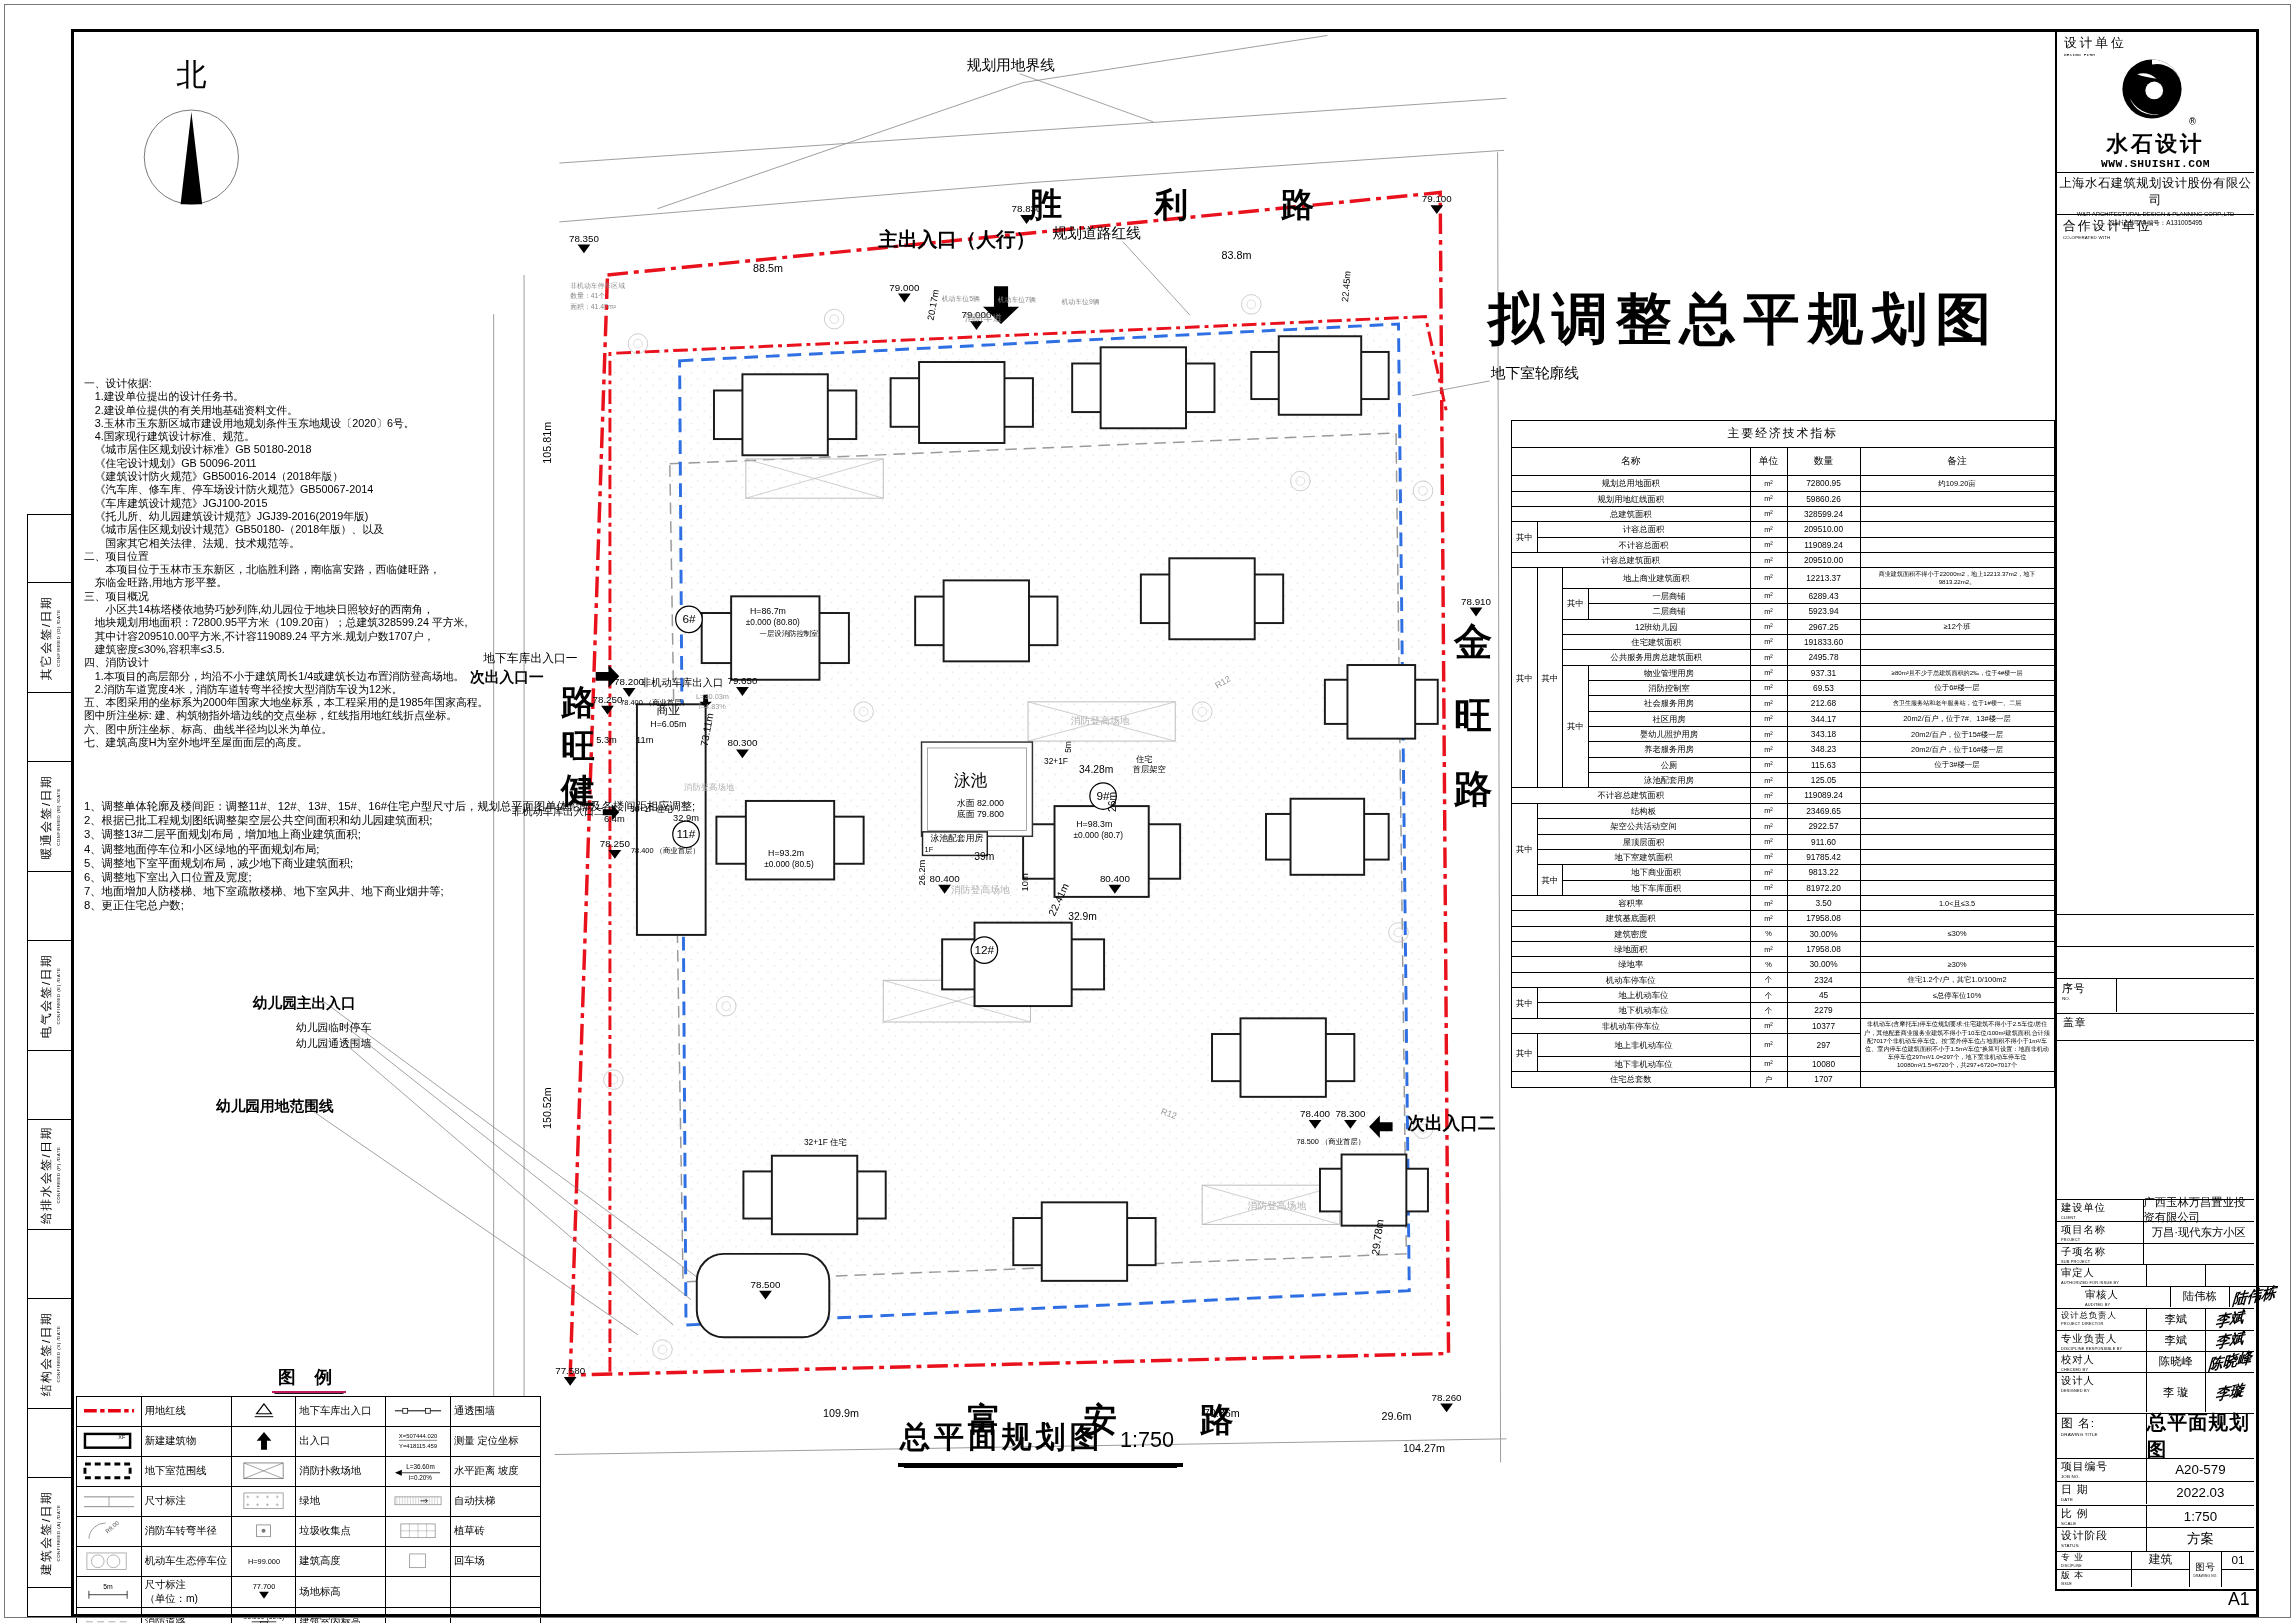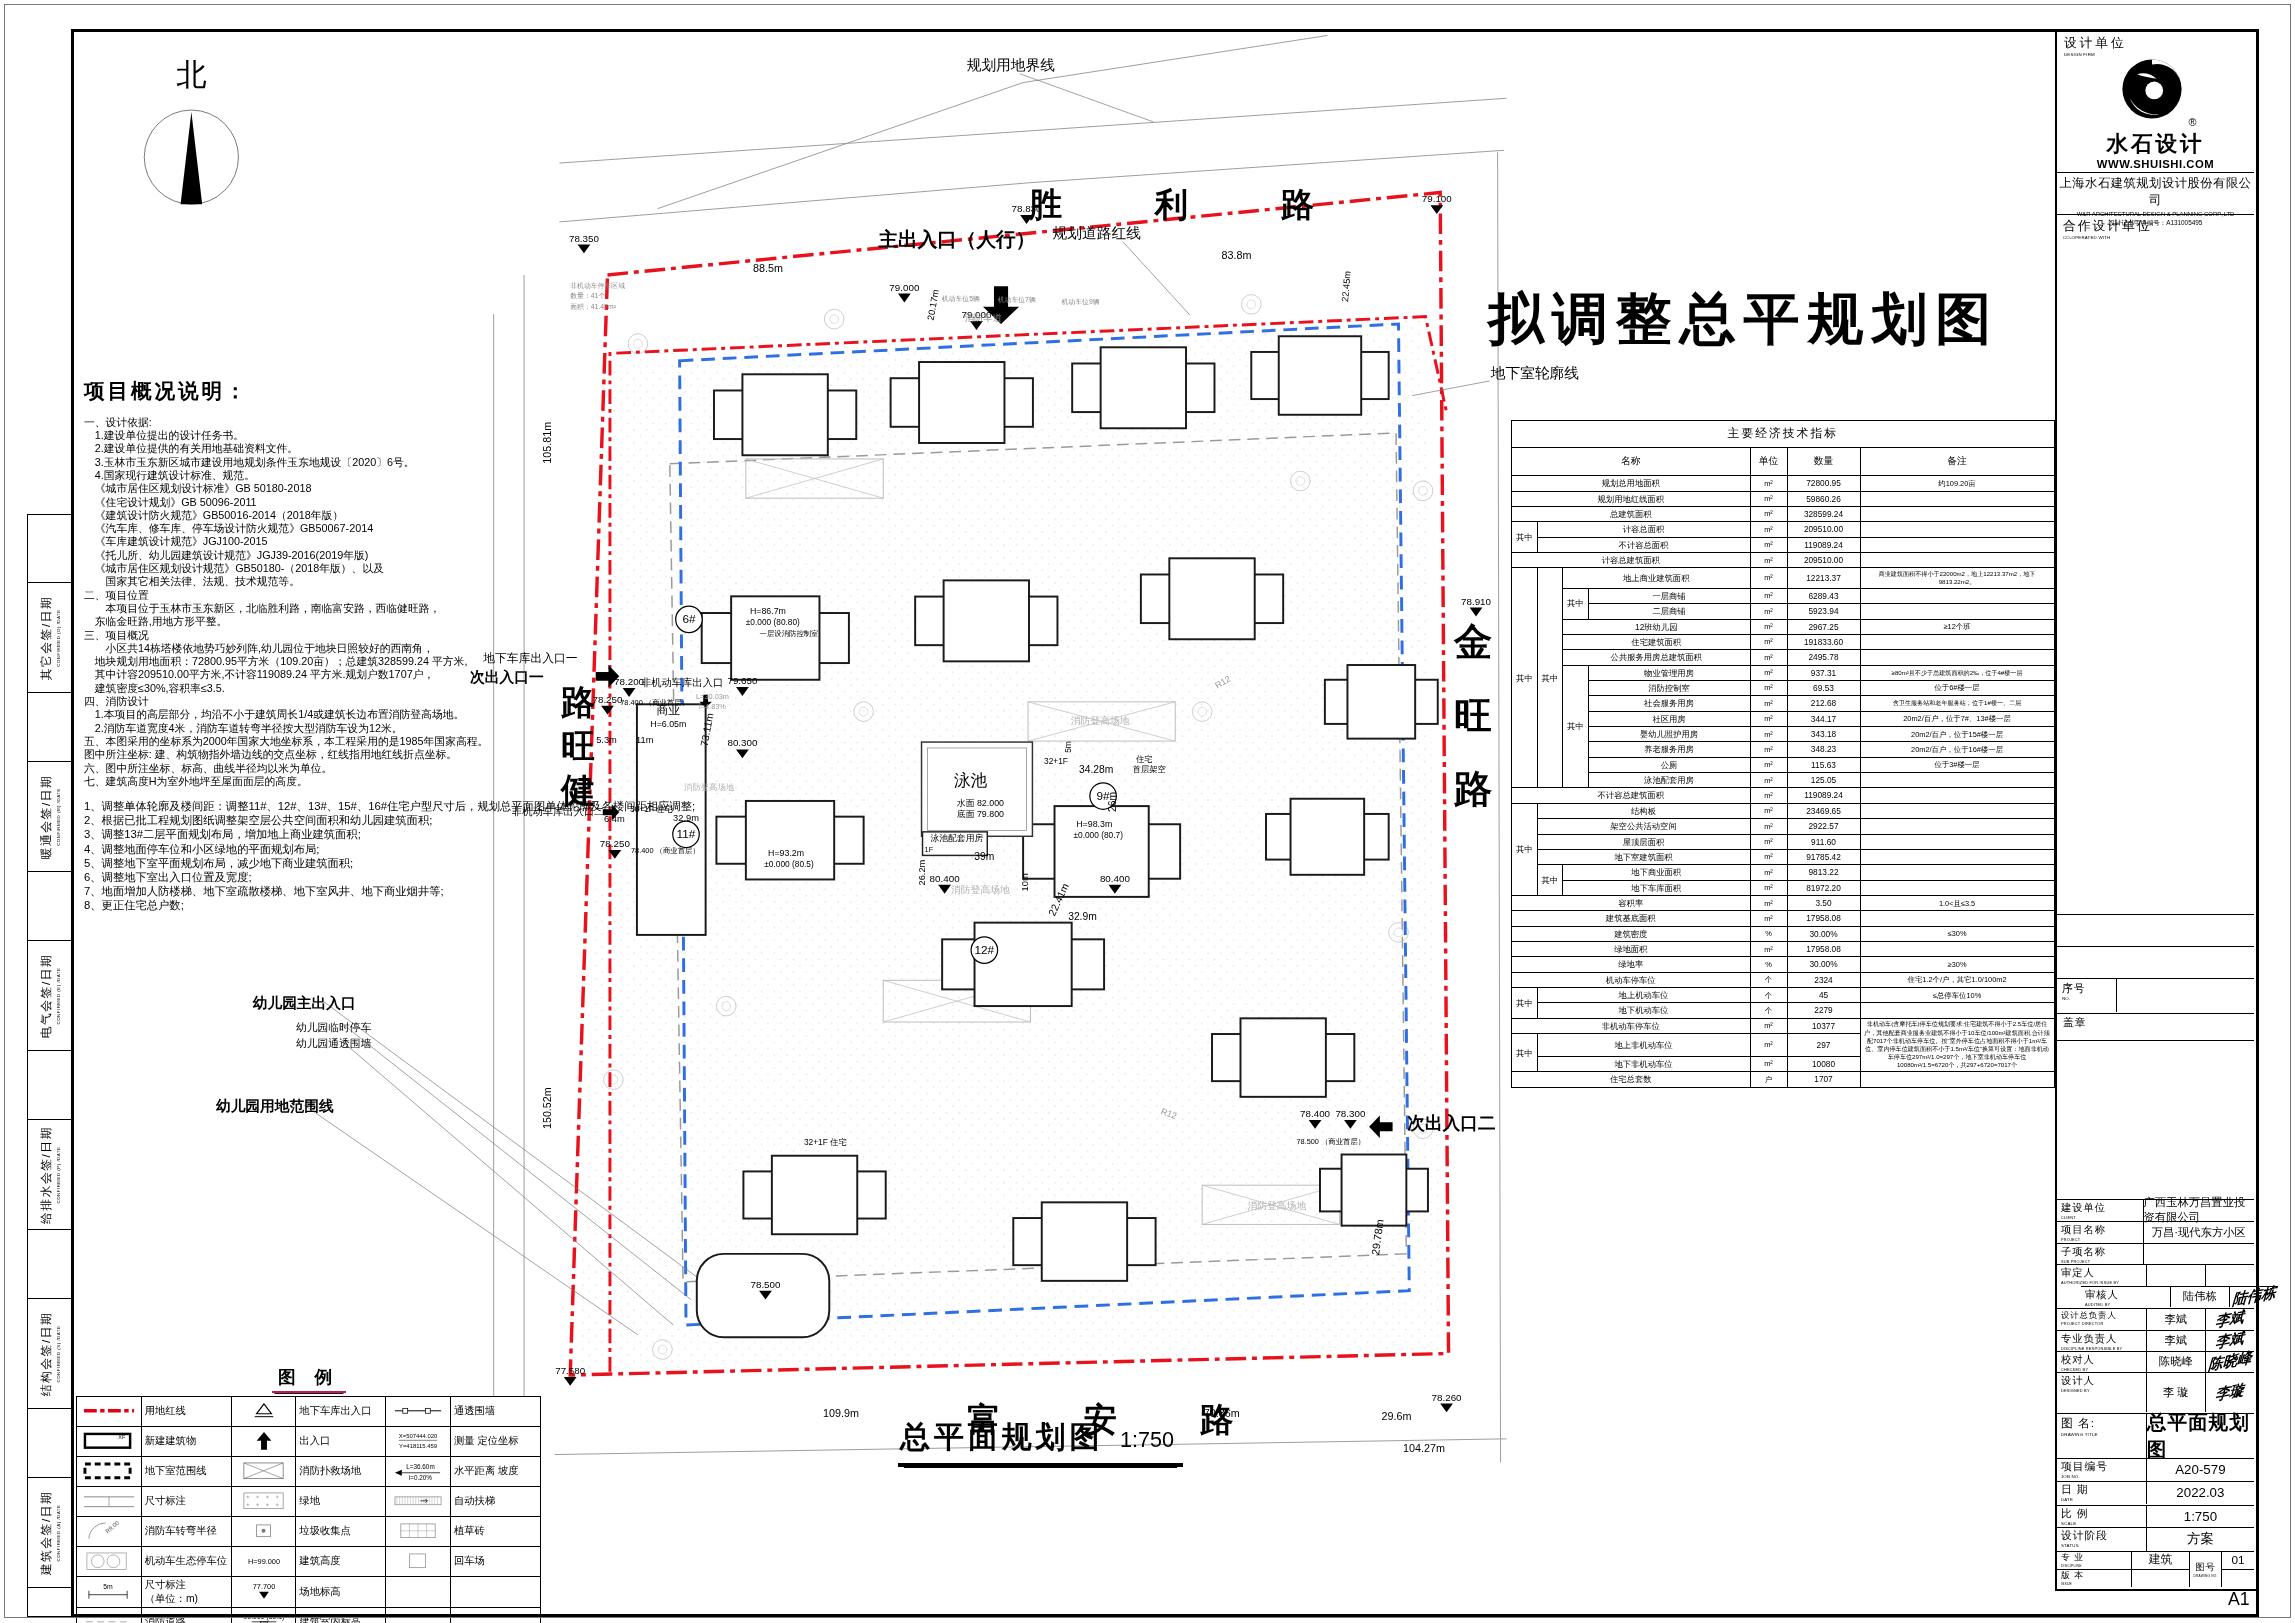--- a/index.html
+++ b/index.html
@@ -398,21 +398,20 @@
     <div class="sob" style="height: 110px;">
       <div class="rot">
         <div class="cjk">建筑会签/日期</div>
         <div class="eng">CONFIRMED (A) /DATE</div>
       </div>
     </div>
     <div class="sob" style="height: 29.4px;"></div>
   </div>
 
 <div id="overview" class="abs panel">
-  <div class="hd">项目概况说明：</div>
   <div id="overview-lines">
       <div class="ln">一、设计依据:</div>
       <div class="ln">　1.建设单位提出的设计任务书。</div>
       <div class="ln">　2.建设单位提供的有关用地基础资料文件。</div>
       <div class="ln">　3.玉林市玉东新区城市建设用地规划条件玉东地规设〔2020〕6号。</div>
       <div class="ln">　4.国家现行建筑设计标准、规范。</div>
       <div class="ln">　《城市居住区规划设计标准》GB 50180-2018</div>
       <div class="ln">　《住宅设计规划》GB 50096-2011</div>
       <div class="ln">　《建筑设计防火规范》GB50016-2014（2018年版）</div>
       <div class="ln">　《汽车库、修车库、停车场设计防火规范》GB50067-2014</div>
@@ -895,21 +894,21 @@
           <td colspan="4" class="n">住宅总套数</td>
           <td class="u">户</td>
           <td class="q">1707</td>
           <td class="r"></td>
         </tr>
       </tbody>
   </table>
 </div>
 
 <div id="tblock" class="abs panel">
-    <div class="tbr abs" style="top: 0px; height: 141px; border-top: none;">
+    <div class="tbr abs" style="top: 0px; height: 141px; border-top: none; font-family: Liberation Mono, monospace;">
       <div style="position:absolute;left:6.9px;top:4.9px">
         <div class="lblc" style="font-size:12.8px;letter-spacing:2.9px">设计单位</div>
         <div class="lble">DESIGN FIRM</div>
       </div>
       <div style="position:absolute;left:0;top:21.6px;width:197px;text-align:center"><svg width="74" height="74" viewBox="0 0 100 100">
           <circle cx="50" cy="50" r="40" fill="#000"></circle>
           <path d="M50,10 a40,40 0 0 1 40,40 a33,33 0 0 0 -40,-33 Z" fill="#fff"></path>
           <circle cx="53" cy="52" r="12" fill="#fff"></circle>
           <path d="M20,62 a34,34 0 0 0 40,22 a40,40 0 0 1 -40,-22 Z" fill="#fff"></path>
           <path d="M30,30 q14,-4 26,6 q-16,-2 -26,-6 Z" fill="#fff"></path>

